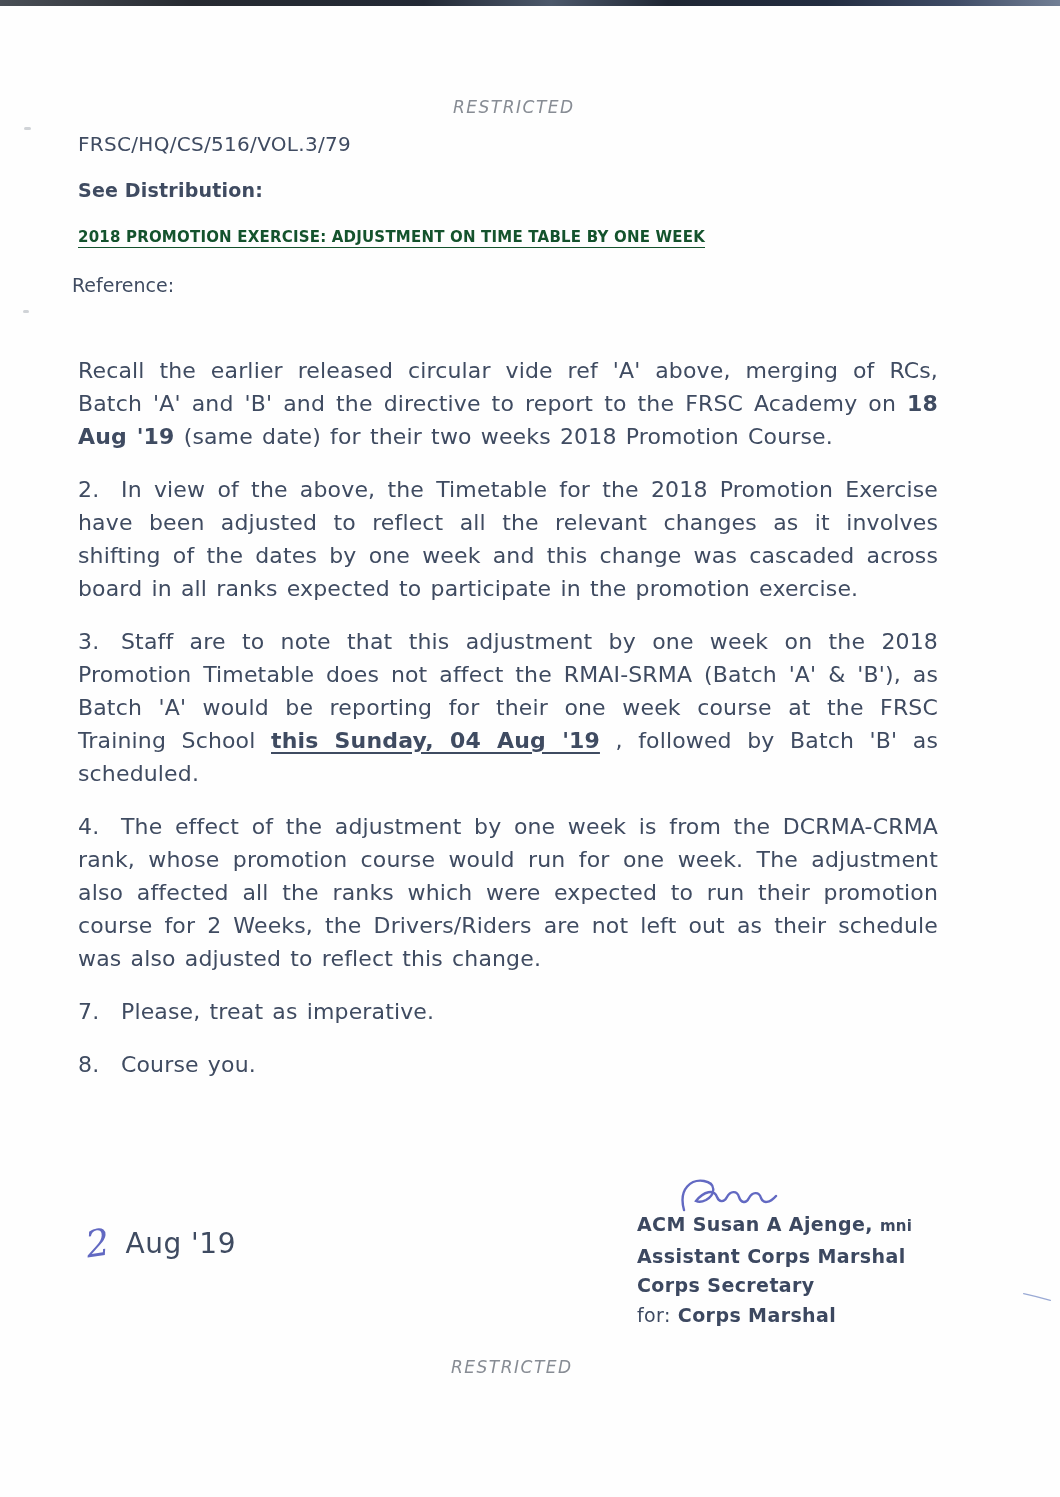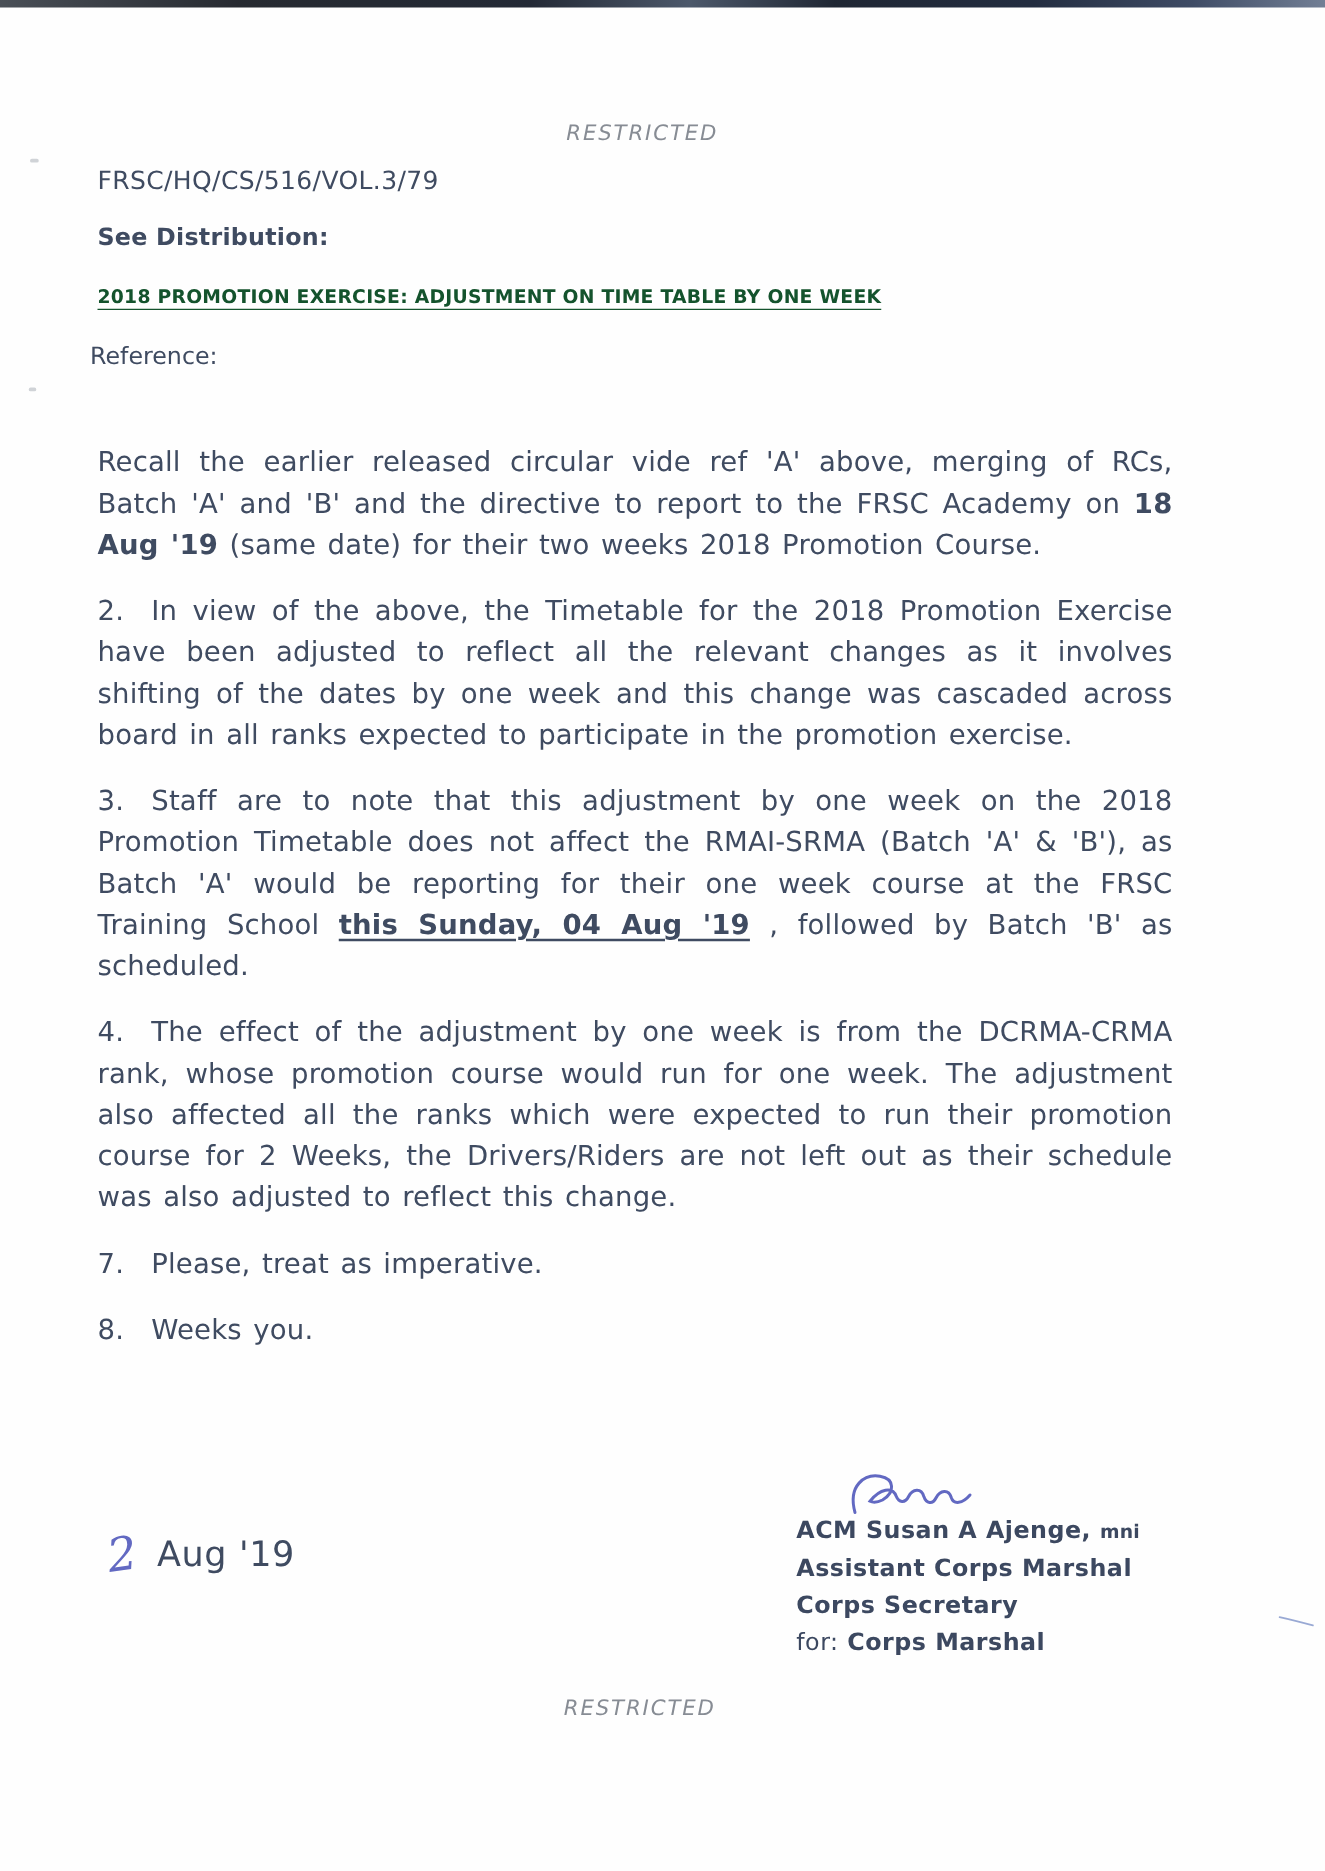--- a/index.html
+++ b/index.html
@@ -101,21 +101,21 @@
   <div class="title">2018 PROMOTION EXERCISE: ADJUSTMENT ON TIME TABLE BY ONE WEEK</div>
 
   <div class="reflabel">Reference:</div>
 
   <div class="paras">
       <div class="para"><span>Recall the earlier released circular vide ref 'A' above, merging of RCs, Batch 'A' and 'B' and the directive to report to the FRSC Academy on </span><span class="b">18 Aug '19</span><span> (same date) for their two weeks 2018 Promotion Course.</span></div>
       <div class="para"><span class="pnum">2.</span><span>In view of the above, the Timetable for the 2018 Promotion Exercise have been adjusted to reflect all the relevant changes as it involves shifting of the dates by one week and this change was cascaded across board in all ranks expected to participate in the promotion exercise.</span></div>
       <div class="para"><span class="pnum">3.</span><span>Staff are to note that this adjustment by one week on the 2018 Promotion Timetable does not affect the RMAI-SRMA (Batch 'A' &amp; 'B'), as Batch 'A' would be reporting for their one week course at the FRSC Training School </span><span class="b u">this Sunday, 04 Aug '19</span><span> , followed by Batch 'B' as scheduled.</span></div>
       <div class="para"><span class="pnum">4.</span><span>The effect of the adjustment by one week is from the DCRMA-CRMA rank, whose promotion course would run for one week. The adjustment also affected all the ranks which were expected to run their promotion course for 2 Weeks, the Drivers/Riders are not left out as their schedule was also adjusted to reflect this change.</span></div>
       <div class="para"><span class="pnum">7.</span><span>Please, treat as imperative.</span></div>
-      <div class="para"><span class="pnum">8.</span><span>Weeks you.</span></div>
+      <div class="para"><span class="pnum">8.</span><span>Course you.</span></div>
     </div>
 
   <svg class="sig-svg" width="110" height="42" viewBox="0 0 110 42">
     <path d="M 6 34 C 0 12 14 3 26 5 C 38 7 38 18 28 24 C 24 26 20 26 18 25 C 26 15 36 13 39 21 C 41 26 46 27 49 21 C 52 15 59 14 61 21 C 63 27 68 28 71 22 C 74 16 81 15 83 22 C 85 28 92 27 98 20" fill="none" stroke="#6269c2" stroke-width="2.4" stroke-linecap="round"></path>
   </svg>
 
   <div class="sigblock">
     <div><span>ACM Susan A Ajenge,</span> <span class="mni">mni</span></div>
     <div>Assistant Corps Marshal</div>
     <div>Corps Secretary</div>

